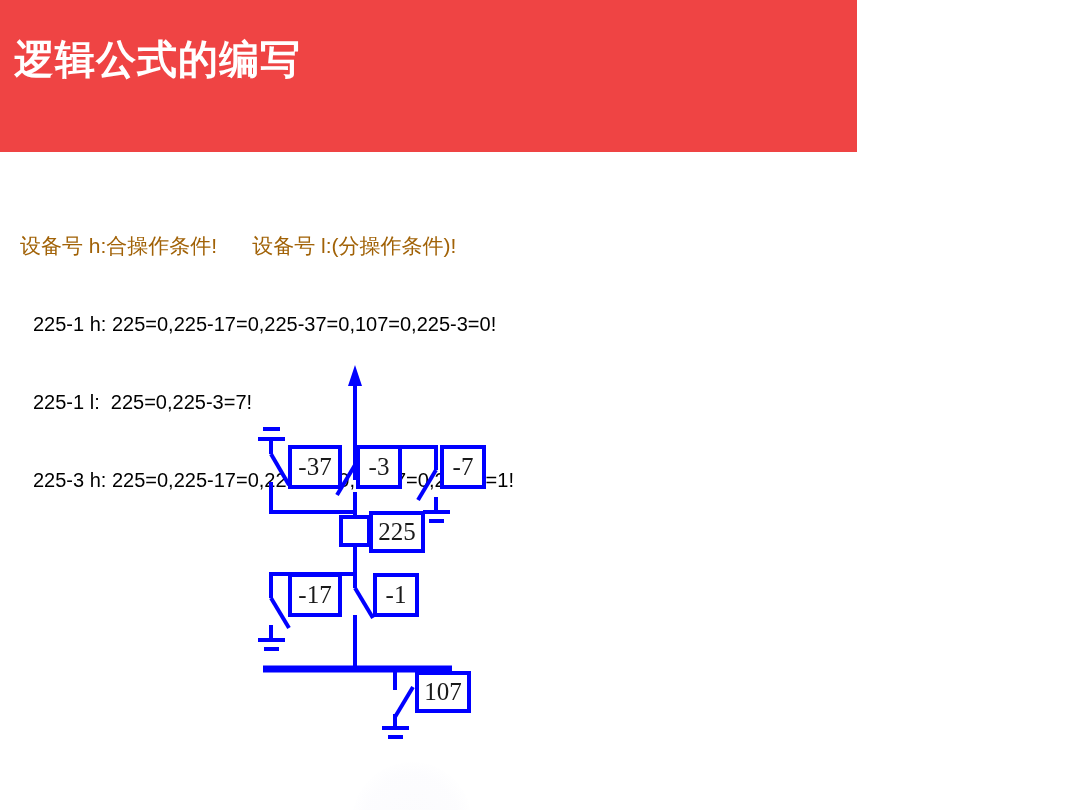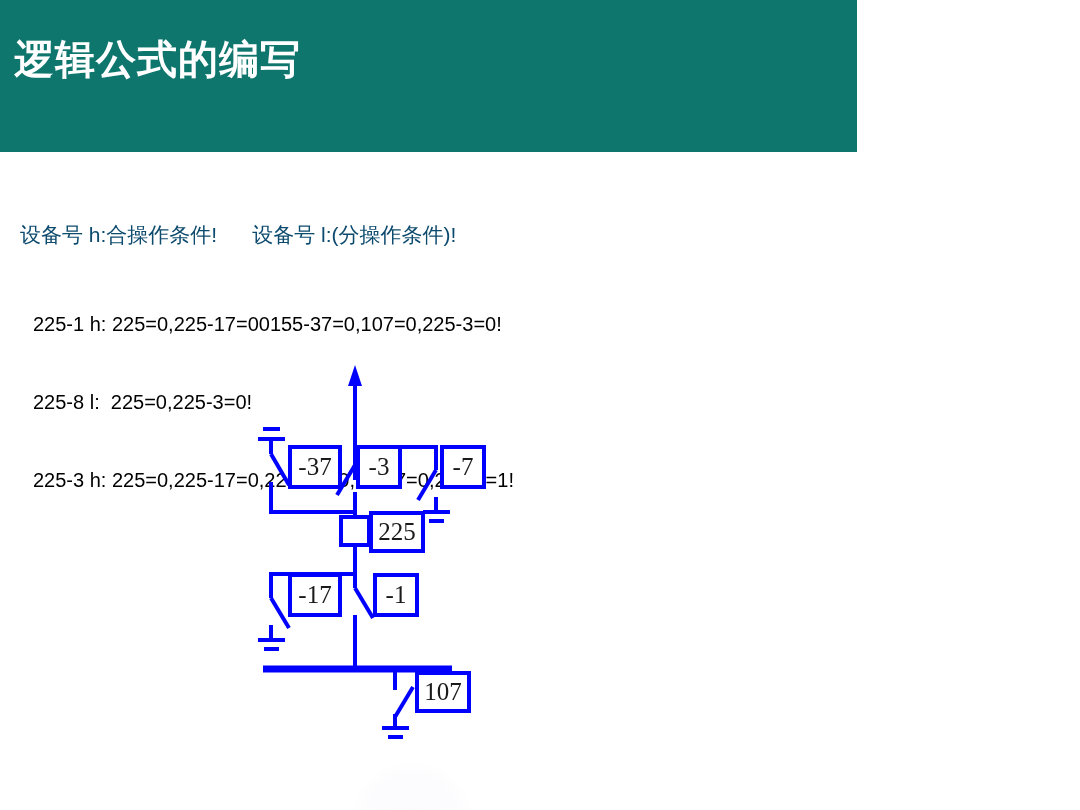--- a/index.html
+++ b/index.html
@@ -15,40 +15,40 @@
     font-family: "Liberation Sans", sans-serif;
   }
 
   
   #title-banner {
     position: absolute;
     left: 0;
     top: 0;
     width: 857px;
     height: 152px;
-    background: #0f766e;
+    background: #ef4444;
   }
   #title-text {
     position: absolute;
     left: 14px;
     top: 32px;
     font-size: 40px;
     font-weight: bold;
     color: #ffffff;
     letter-spacing: 1px;
     white-space: nowrap;
   }
 
   
   #legend-block {
     position: absolute;
     left: 20px;
-    top: 160px;
+    top: 171px;
     font-size: 21px;
-    color: #0c4a6e;
+    color: #a16207;
     line-height: 30px;
     white-space: pre;
   }
   .legend-line { white-space: pre; }
 
   
   #formula-block {
     position: absolute;
     left: 33px;
     top: 259px;
@@ -92,22 +92,22 @@
 
 <div id="title-banner">
   <div id="title-text">逻辑公式的编写</div>
 </div>
 
 <div id="legend-block">
   <div class="legend-line">设备号 h:合操作条件!      设备号 l:(分操作条件)!</div>
 </div>
 
 <div id="formula-block">
-  <div class="formula-line">225-1 h: 225=0,225-17=00155-37=0,107=0,225-3=0!</div>
-  <div class="formula-line">225-8 l:  225=0,225-3=0!</div>
+  <div class="formula-line">225-1 h: 225=0,225-17=0,225-37=0,107=0,225-3=0!</div>
+  <div class="formula-line">225-1 l:  225=0,225-3=7!</div>
   <div class="formula-line">225-3 h: 225=0,225-17=0,225-37=0,225-7=0,225-1=1!</div>
 </div>
 
 <div id="diagram-wrap">
   <svg id="diagram-svg" width="280" height="390" viewBox="0 0 280 390">
 
     <g>
       <line x1="115" y1="16" x2="115" y2="118" stroke="#0000FF" stroke-width="4"></line>
       <polygon points="115,3 108,24 122,24" fill="#0000FF"></polygon>
     </g>

